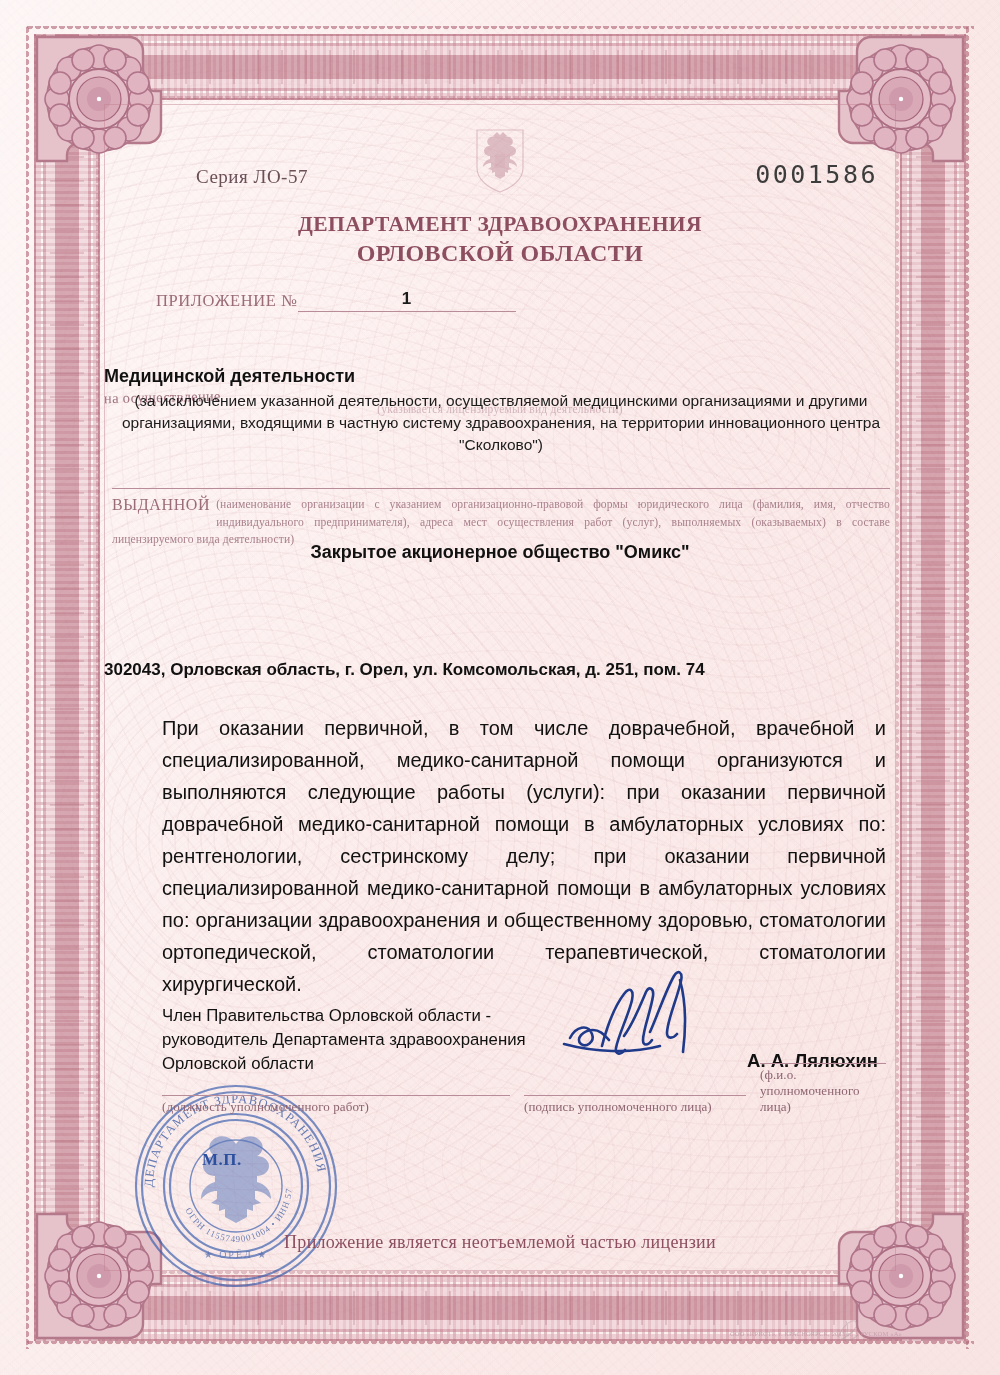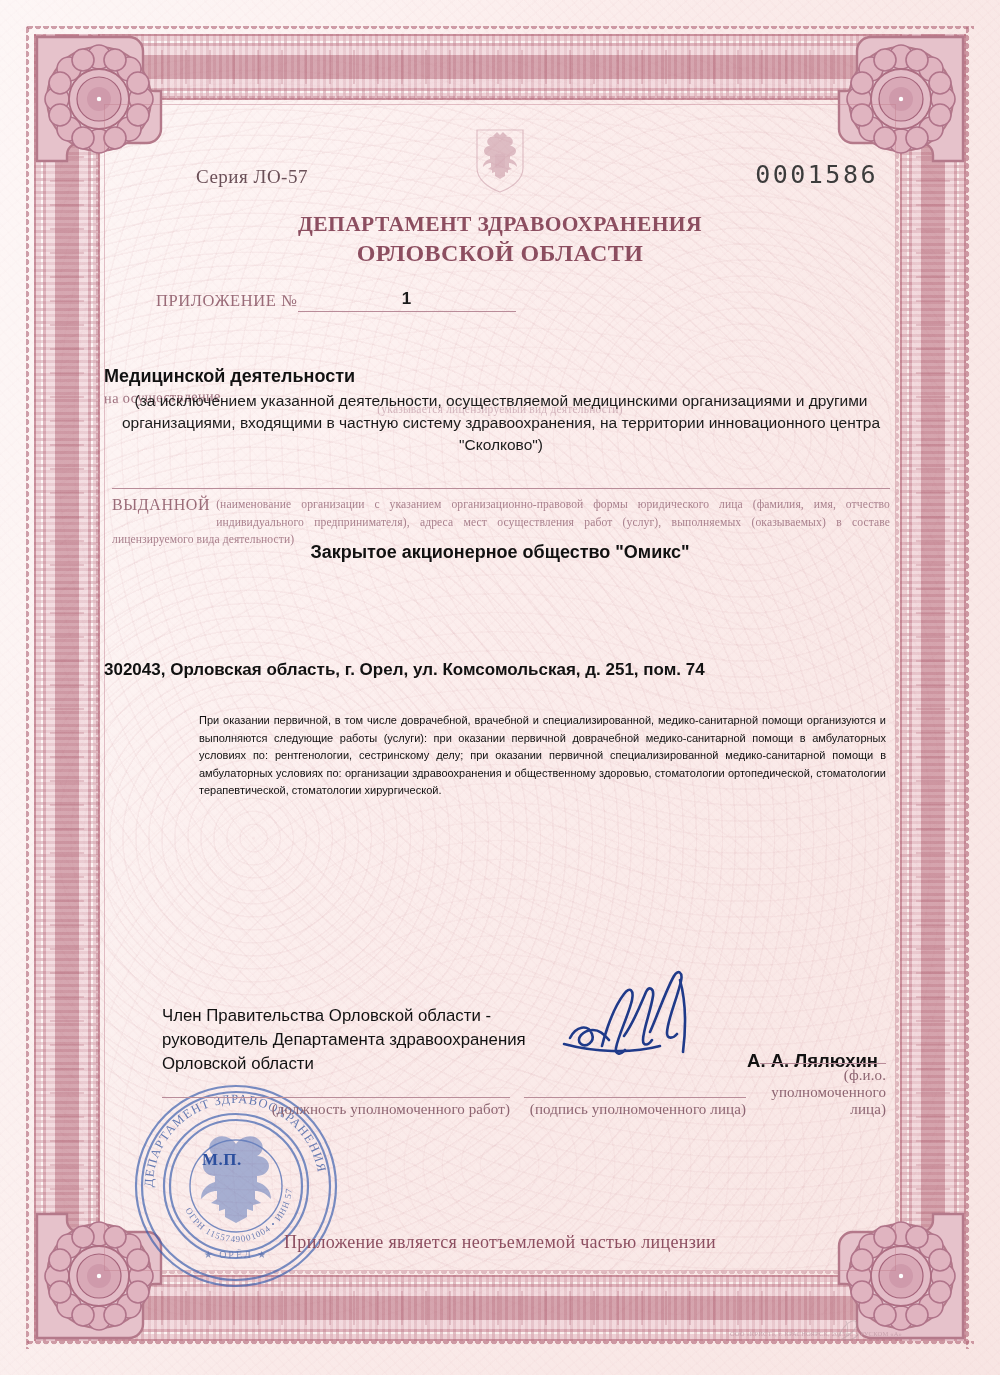--- a/index.html
+++ b/index.html
@@ -236,42 +236,41 @@
 
   .address{
     position:absolute;left:0;right:0;top:556px;text-align:left;
     font-family:"Liberation Sans", sans-serif;
     font-weight:bold;font-size:17px;color:#111;
   }
 
   .body-text{
     position:absolute;left:58px;right:10px;top:608px;
     font-family:"Liberation Sans", sans-serif;
-    font-size:11px;line-height:1.60;color:#111;
+    font-size:20px;line-height:1.60;color:#111;
     text-align:justify;
-    margin-left:37px;
   }
 
   
   .sig{position:absolute;left:58px;right:10px;top:900px;}
   .sig-title{
     font-family:"Liberation Sans", sans-serif;
     font-size:16.8px;line-height:1.43;color:#111;
     width:378px;
   }
   .sig-lines{
     position:absolute;left:0;right:0;top:58px;
     display:flex;align-items:flex-end;gap:14px;
   }
   .sig-l{width:348px;}
   .sig-m{width:222px;}
   .sig-r{flex:1;}
   .sig-l .line,.sig-m .line,.sig-r .line{border-bottom:1px solid #b98c99;height:1px;}
   .sig-cap{
-    text-align:right;color:#8d6471;font-size:15px;margin-top:3px;
+    text-align:left;color:#8d6471;font-size:13px;margin-top:3px;
     letter-spacing:.1px;
   }
   .sig-name{
     position:absolute;right:8px;top:46px;
     font-family:"Liberation Sans", sans-serif;
     font-weight:bold;font-size:18.5px;color:#111;
   }
   .signature-mark{
     position:absolute;left:396px;top:-38px;width:210px;height:110px;
     pointer-events:none;

